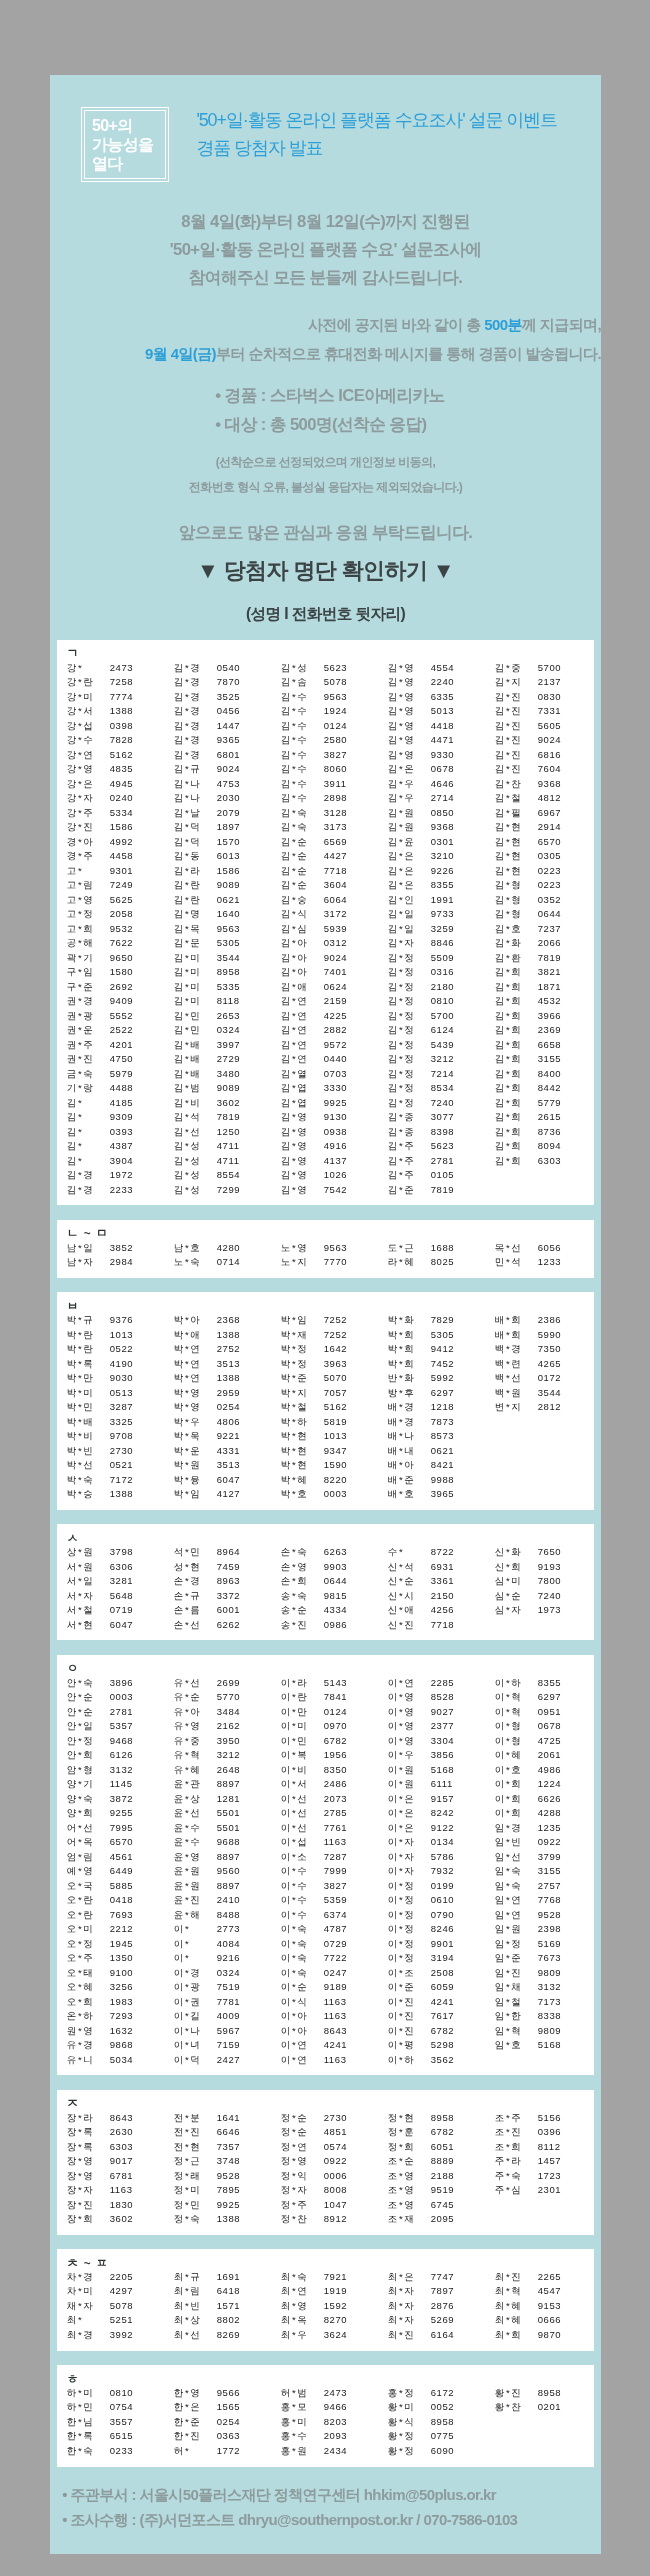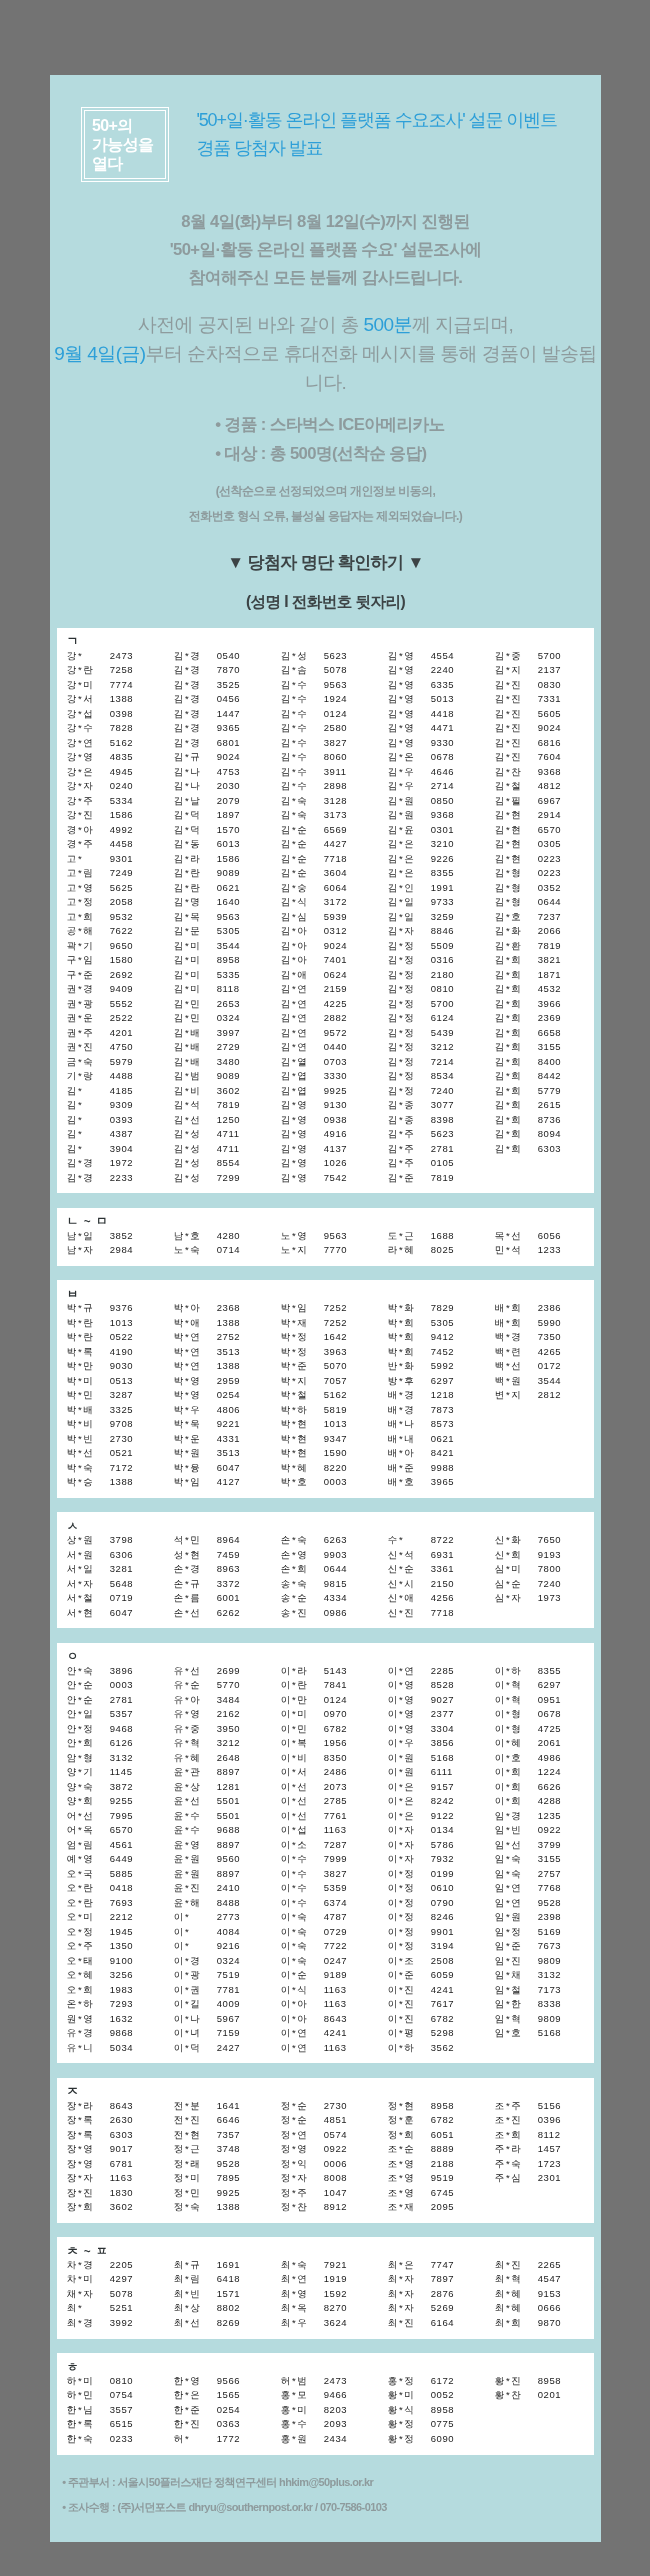--- a/index.html
+++ b/index.html
@@ -1,17 +1,17 @@
 <!DOCTYPE html>
 <html style="font-size:9px"><head>
 <meta charset="utf-8">
 <style>
   html,body{margin:0;padding:0;background:#ffffff;}
   .page{
-    width:651px;height:2576px;overflow:hidden;background:#737373;
+    width:651px;height:2576px;overflow:hidden;background:#a3a3a3;
     font-family:"Liberation Sans","DejaVu Sans",sans-serif;
     position:relative;
   }
   .board{
     width:551px;margin:0 50px;margin-top:75px;
     background:#b5dbde;
     padding:25px 0 22px 0;
     box-sizing:border-box;
   }
   
@@ -24,27 +24,27 @@
     color:#ffffff;font-weight:bold;font-size:16px;line-height:19px;letter-spacing:-0.6px;
   }
   .titles{margin-left:27px;padding-top:1.1px;}
   .title1,.title2{
     color:#2d9fd8;font-weight:normal;font-size:18px;letter-spacing:-1.1px;white-space:nowrap;
   }
   .title2{margin-top:4px;}
   
   .center{text-align:center;}
   .intro{margin-top:25.6px;color:#8e9b9d;font-weight:bold;font-size:16.7px;line-height:28px;letter-spacing:-0.6px;}
-  .notice{margin-top:18px;color:#8e9b9d;font-weight:normal;font-size:19px;line-height:29px;letter-spacing:-0.6px;}
+  .notice{margin-top:18px;color:#8e9b9d;font-weight:bold;font-size:15px;line-height:29px;letter-spacing:-0.6px;text-align:right;}
   .notice .blue{color:#2d9fd8;}
   .bullets{margin-top:13.4px;color:#8e9b9d;font-weight:bold;font-size:16.7px;line-height:29px;letter-spacing:-0.6px;margin-left:9px;}
   .bullets .inner{display:inline-block;text-align:left;}
   .note{margin-top:11px;color:#8e9b9d;font-weight:bold;font-size:12px;line-height:24.5px;letter-spacing:-0.6px;}
   .thanks{margin-top:22px;color:#8e9b9d;font-weight:bold;font-size:16.7px;letter-spacing:-0.6px;}
-  .list-title{margin-top:23px;color:#3c4345;font-weight:bold;font-size:17px;letter-spacing:-0.6px;}
+  .list-title{margin-top:12px;color:#3c4345;font-weight:bold;font-size:22px;letter-spacing:-0.6px;}
   .list-subtitle{margin-top:18px;color:#3c4345;font-weight:bold;font-size:15.6px;letter-spacing:-0.6px;}
   
   #sections{margin-top:14.5px;}
   .section{
     background:#ffffff;margin:0 6.7px 14.5px 6.7px;
     padding:5.6px 4.5px 7.8px 10px;
   }
   .sec-label{
     color:#2b3133;font-weight:bold;font-size:11.7px;line-height:15.6px;letter-spacing:1.1px;
   }
@@ -53,21 +53,21 @@
   .nm{
     display:inline-block;width:43px;text-align:left;
     color:#222222;font-size:9.5px;letter-spacing:1.7px;white-space:nowrap;
   }
   .no{
     display:inline-block;color:#222222;font-size:9.5px;letter-spacing:0.6px;
   }
   
   .footer{
     margin-top:15.6px;padding-left:12.2px;
-    color:#8e9b9d;font-weight:bold;font-size:11px;line-height:25px;letter-spacing:-0.6px;
+    color:#8e9b9d;font-weight:bold;font-size:15px;line-height:25px;letter-spacing:-0.6px;
   }
 </style>
 </head>
 <body>
 
 <div class="page">
   <div class="board">
 
     <div class="header">
       <div class="logo">
@@ -99,20 +99,21 @@
         <div>• 경품 : 스타벅스 ICE아메리카노</div>
         <div>• 대상 : 총 500명(선착순 응답)</div>
       </span>
     </div>
 
     <div class="note center">
       <div>(선착순으로 선정되었으며 개인정보 비동의,</div>
       <div>전화번호 형식 오류, 불성실 응답자는 제외되었습니다.)</div>
     </div>
 
+    <div class="thanks center">앞으로도 많은 관심과 응원 부탁드립니다.</div>
 
     <div class="list-title center">▼ 당첨자 명단 확인하기 ▼</div>
     <div class="list-subtitle center">(성명 I 전화번호 뒷자리)</div>
 
     <div id="sections">
         <div class="section">
           <div class="sec-label">ㄱ</div>
           <div class="row">
             <div class="cell">
               <span class="nm">강*</span>

